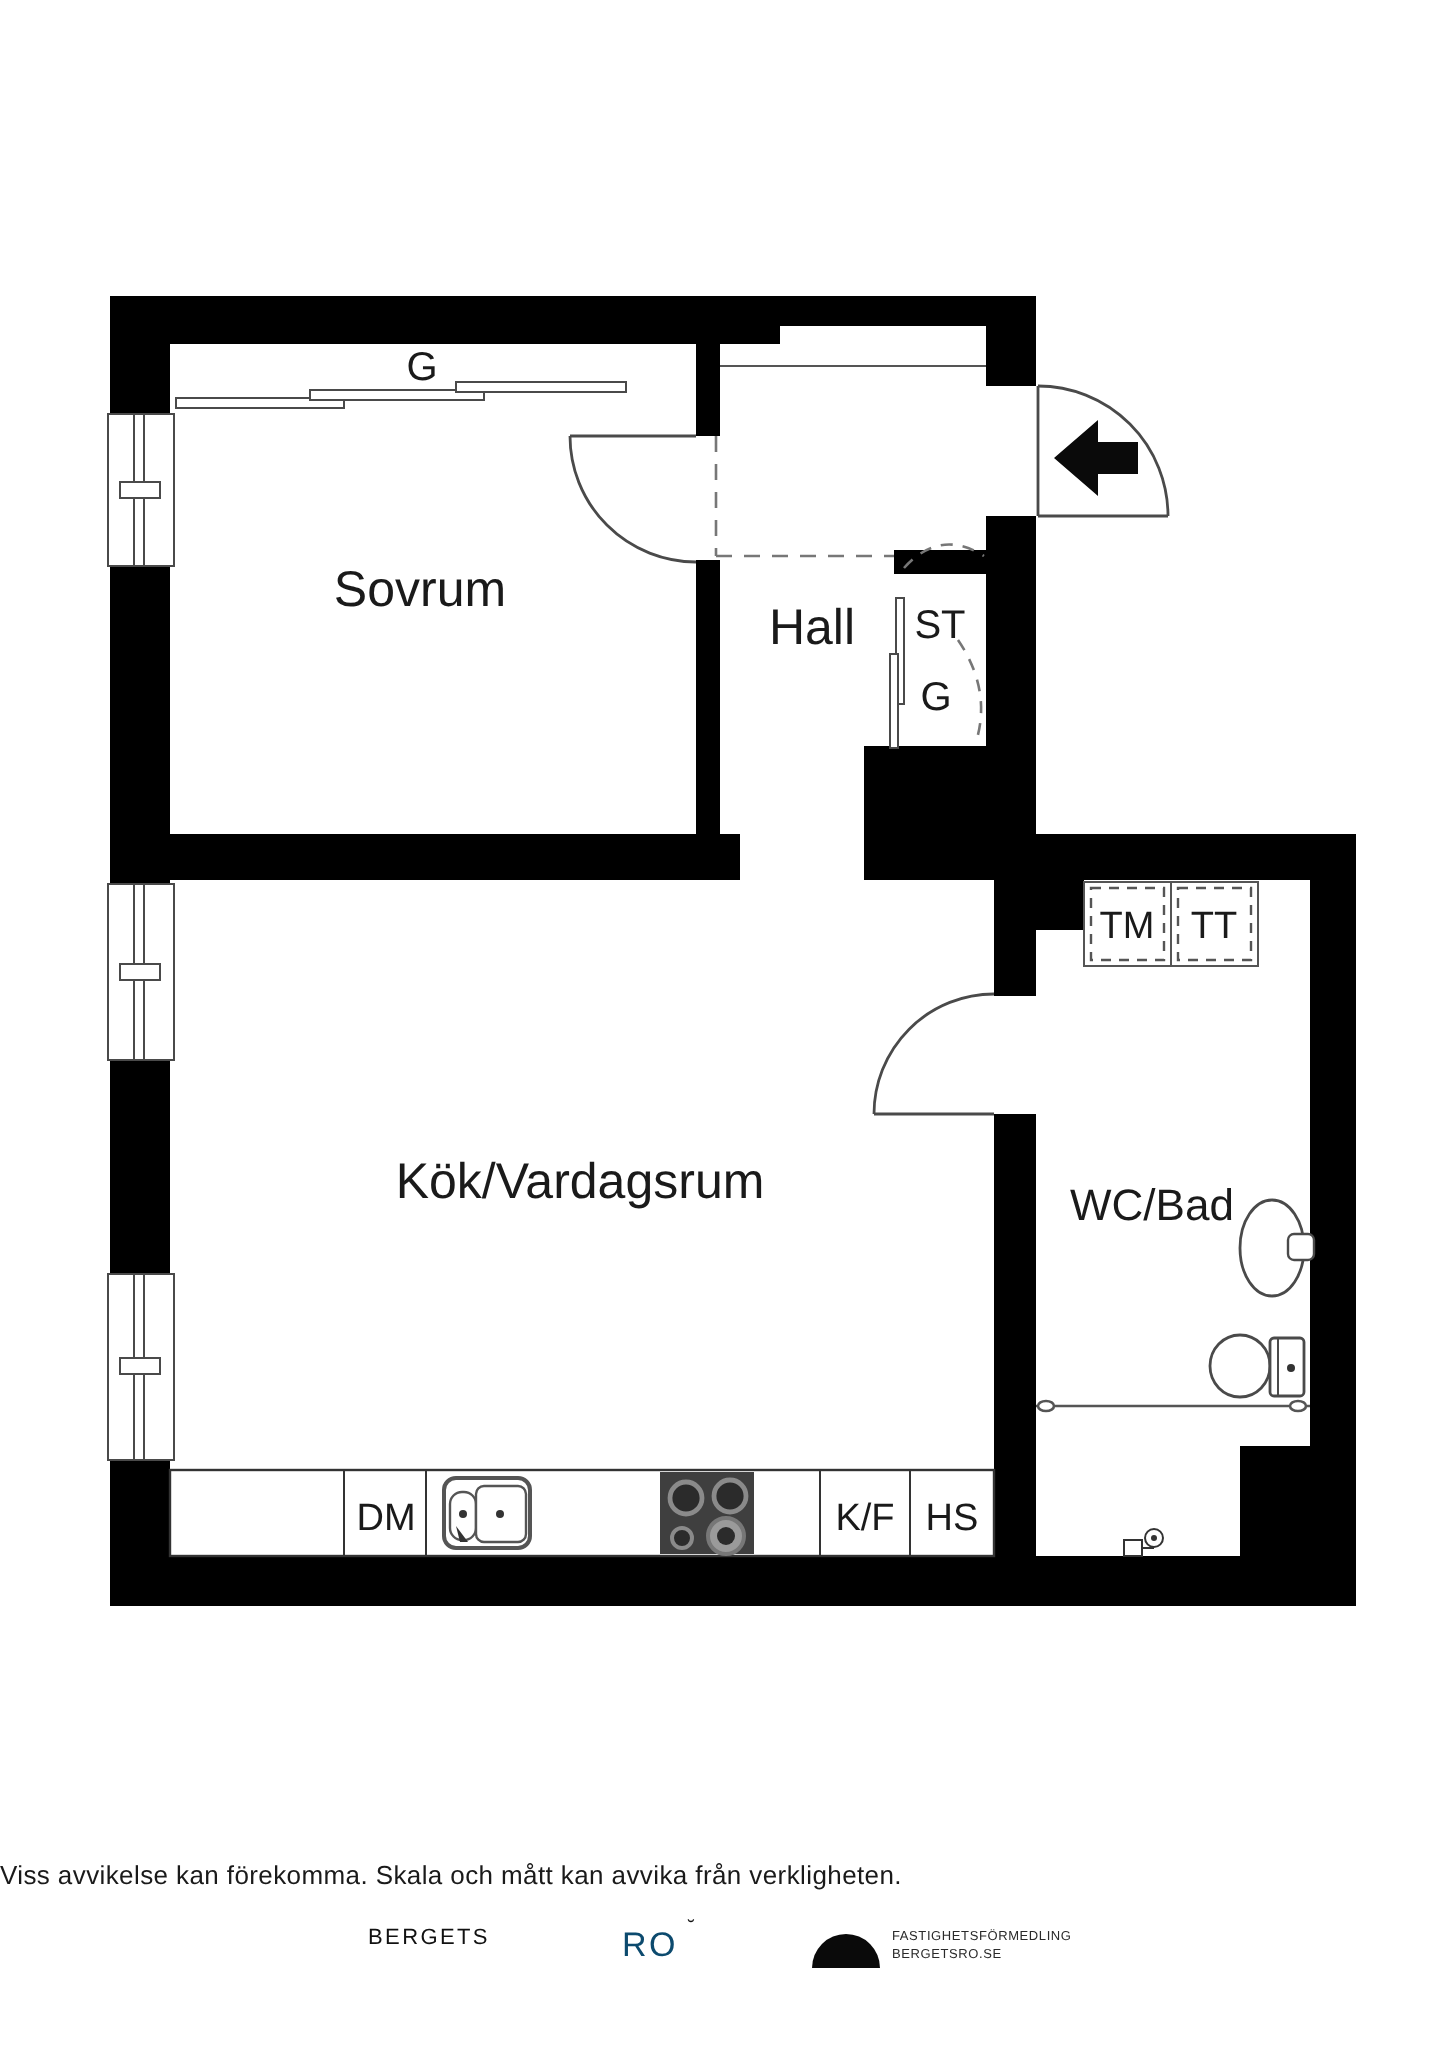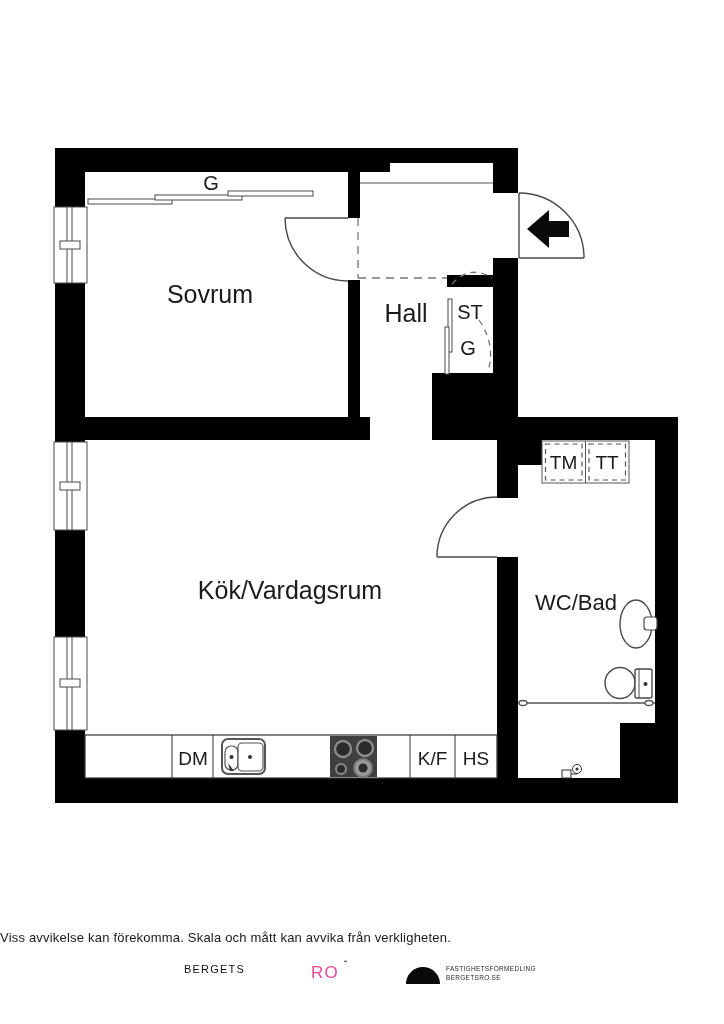--- a/index.html
+++ b/index.html
@@ -12,21 +12,21 @@
   .room-label{font-size:25px;}
   .small-label{font-size:20px;}
   .cabinet-label{font-size:19px;}
   .wc-label{font-size:22px;}
   .footer{position:absolute;left:0;top:0;width:724px;height:1024px;pointer-events:none;}
   .disclaimer{
     position:absolute;left:0;top:930;top:930px;width:724px;text-align:left;
     font-size:13px;color:#1a1a1a;letter-spacing:0.2px;
   }
   .brand-word1{position:absolute;left:184px;top:963px;font-size:11px;letter-spacing:1.2px;color:#111;}
-  .brand-word2{position:absolute;left:311px;top:963px;font-size:17px;letter-spacing:1.2px;color:#ec4899;}
+  .brand-word2{position:absolute;left:311px;top:963px;font-size:17px;letter-spacing:1.2px;color:#0c4a6e;}
   .brand-mark{position:absolute;left:344px;top:959px;font-size:10px;color:#111;}
   .dome{position:absolute;left:406px;top:967px;width:34px;height:17px;background:#0a0a0a;border-radius:17px 17px 0 0;}
   .agency{position:absolute;left:446px;top:965px;font-size:6.5px;line-height:8.5px;letter-spacing:0.3px;color:#2a2a2a;}
 </style>
 </head>
 <body>
 
 <div class="canvas">
 
   <svg class="plan-svg" viewBox="0 0 724 1024">

